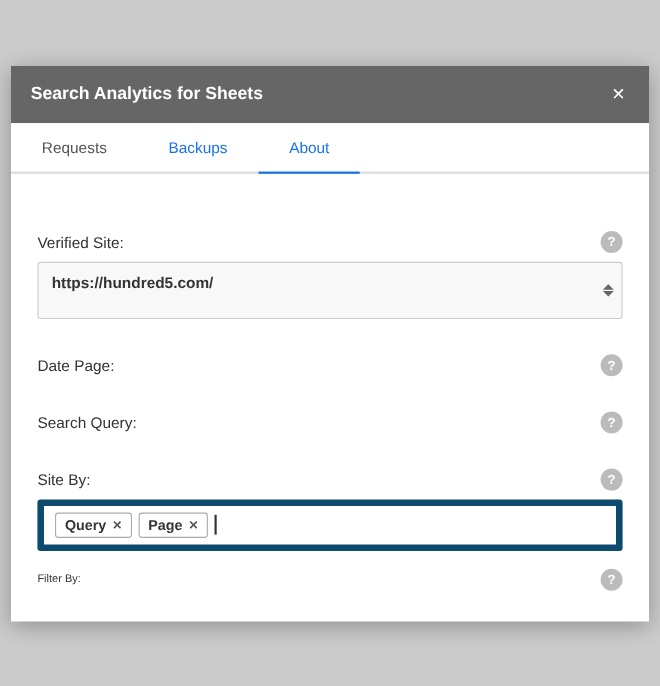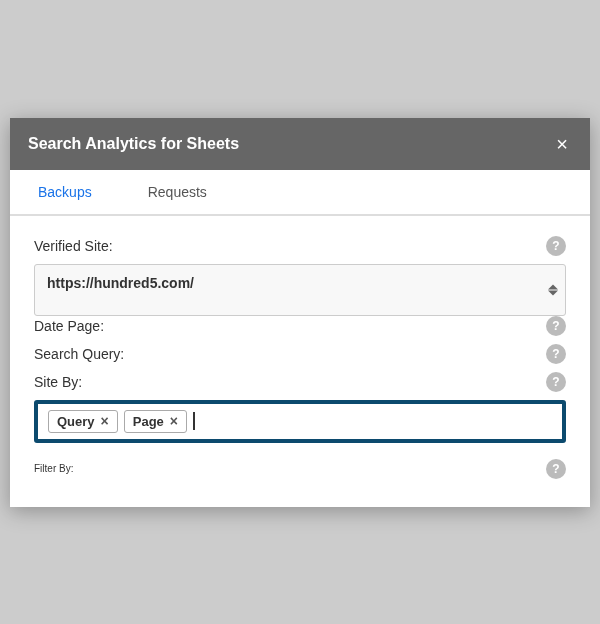--- a/index.html
+++ b/index.html
@@ -78,21 +78,21 @@
 
     .content {
       padding: 20px 24px;
     }
 
     .field-row {
       display: flex;
       justify-content: space-between;
       align-items: center;
       margin-bottom: 8px;
-      margin-top: 0;
+      margin-top: 32px;
     }
 
     .field-label {
       font-size: 14px;
       color: #333;
     }
 
     .help-icon {
       width: 20px;
       height: 20px;
@@ -149,21 +149,21 @@
       border-bottom: 5px solid #666;
     }
 
     .arrow-down {
       border-top: 5px solid #666;
     }
 
     .tags-input {
       width: 100%;
       min-height: 42px;
-      border: 4px solid #0c4a6e;
+      border: 6px solid #0c4a6e;
       border-radius: 3px;
       padding: 6px 10px;
       display: flex;
       align-items: center;
       flex-wrap: wrap;
       gap: 6px;
       background: #fff;
       cursor: text;
     }
 
@@ -221,25 +221,28 @@
 
 <div class="dialog-container">
   <div class="dialog">
 
     <div class="dialog-header">
       <span class="dialog-title">Search Analytics for Sheets</span>
       <button class="close-btn">×</button>
     </div>
 
     <div class="tabs">
+      <button class="tab">
+        <span>Requests</span>
+      </button>
       <button class="tab" style="color: rgb(26, 115, 232);">
         <span>Backups</span>
       </button>
-      <button class="tab">
-        <span>Requests</span>
+      <button class="tab active" style="color: rgb(26, 115, 232); border-bottom: 2px solid rgb(26, 115, 232);">
+        <span>About</span>
       </button>
     </div>
 
     <div class="content">
 
       <div class="field-row">
         <span class="field-label">Verified Site:</span>
         <div class="help-icon">?</div>
       </div>
       <div class="select-wrapper">

